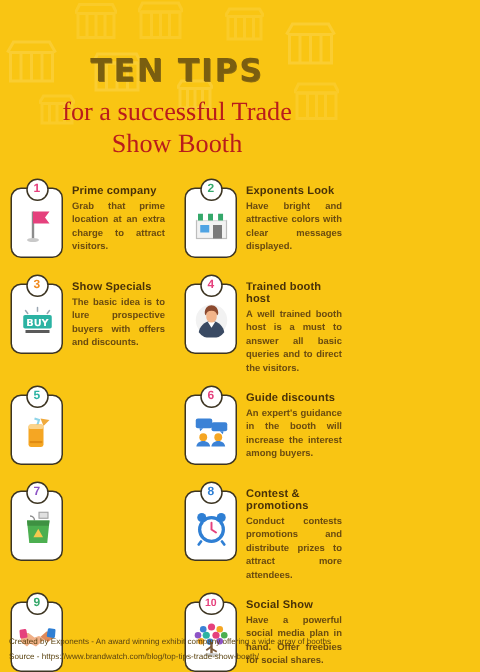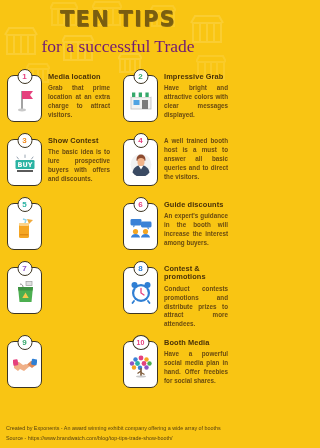--- a/index.html
+++ b/index.html
@@ -18,25 +18,26 @@
   
   .header { position: relative; padding-top: 9px; text-align: center; z-index: 2; }
   .title {
     font-family: "DejaVu Sans", sans-serif;
     font-weight: bold;
     font-size: 21px;
     letter-spacing: 1.2px;
     color: #7A5E10;
     text-shadow: 0.5px 0.5px 0 #8d6d13;
     line-height: 1;
+    margin-top: 28px;
   }
   .subtitle {
     font-family: "Liberation Serif", serif;
     font-size: 17.5px;
-    color: #701a75;
+    color: #b91c1c;
     line-height: 1.22;
     margin-top: 6px;
     padding: 0 16px;
   }
 
   
   .grid {
     position: relative; z-index: 2;
     margin-top: 8px;
     display: grid;
@@ -188,38 +189,39 @@
           <path d="M7 7v13M12 7v13M17 7v13"></path>
         </g>
       </svg>
   </div>
 </div>
 
 <div class="header">
   <div class="title">TEN TIPS</div>
   <div class="subtitle">
     <span>for a successful Trade</span><br>
+    <span>Show Booth</span>
   </div>
 </div>
 
 <div class="grid">
 
   <div class="tip">
     <div class="card">
       <div class="badge" style="color:#E5417D">1</div>
       <div class="icon-wrap">
         <svg width="22" height="24" viewBox="0 0 22 24">
             <path d="M8 3v19" stroke="#8C8C8C" stroke-width="1.6"></path>
             <path d="M8 3h11l-3 4 3 4H8z" fill="#E5417D"></path>
             <ellipse cx="8" cy="22" rx="4" ry="1.4" fill="#C9C9C9"></ellipse>
           </svg>
       </div>
     </div>
     <div class="txt">
-      <div class="tip-title">Media location</div>
+      <div class="tip-title">Prime company</div>
       <div class="tip-body">Grab that prime location at an extra charge to attract visitors.</div>
     </div>
   </div>
 
   <div class="tip r2">
     <div class="card">
       <div class="badge" style="color:#35A86B">2</div>
       <div class="icon-wrap">
         <svg width="24" height="22" viewBox="0 0 24 22">
           <rect x="2" y="8" width="20" height="12" fill="#F2F2F2" stroke="#BDBDBD" stroke-width="0.8"></rect>
@@ -228,59 +230,60 @@
               <rect x="3" y="3.5" width="3.3" height="4.5"></rect>
               <rect x="9.7" y="3.5" width="3.3" height="4.5"></rect>
               <rect x="16.4" y="3.5" width="3.3" height="4.5"></rect>
             </g>
           <rect x="4.5" y="11" width="6" height="5" fill="#4FA3E3"></rect>
           <rect x="13" y="11" width="6" height="9" fill="#7A7A7A"></rect>
         </svg>
       </div>
     </div>
     <div class="txt">
-      <div class="tip-title">Impressive Grab</div>
+      <div class="tip-title">Exponents Look</div>
       <div class="tip-body">Have bright and attractive colors with clear messages displayed.</div>
     </div>
   </div>
 
   <div class="tip">
     <div class="card">
       <div class="badge" style="color:#F08A1E">3</div>
       <div class="icon-wrap">
         <svg width="24" height="22" viewBox="0 0 24 22">
           <g stroke="#9AA6B2" stroke-width="1" stroke-linecap="round">
               <path d="M4 4l1.5 2M12 2v2.5M20 4l-1.5 2"></path>
             </g>
           <rect x="2.5" y="7" width="19" height="9" rx="1.2" fill="#2BB3A3"></rect>
           <text x="12" y="14" font-family="DejaVu Sans, sans-serif" font-size="6.5" font-weight="bold" fill="#FFFFFF" text-anchor="middle">BUY</text>
           <rect x="4" y="17" width="16" height="2" fill="#5A5A5A"></rect>
         </svg>
       </div>
     </div>
     <div class="txt">
-      <div class="tip-title">Show Contest</div>
+      <div class="tip-title">Show Specials</div>
       <div class="tip-body">The basic idea is to lure prospective buyers with offers and discounts.</div>
     </div>
   </div>
 
   <div class="tip r2">
     <div class="card">
       <div class="badge" style="color:#E5417D">4</div>
       <div class="icon-wrap">
         <svg width="22" height="23" viewBox="0 0 22 23">
           <circle cx="11" cy="11.5" r="10.5" fill="#F2F2F2"></circle>
           <path d="M11 12c5 0 8 4 8.5 7.5A10.5 10.5 0 0 1 2.5 19.5C3 16 6 12 11 12z" fill="#3A4A63"></path>
           <path d="M8.5 12.5h5l-2.5 4z" fill="#FFFFFF"></path>
           <path d="M7.5 3.5h7v6a3.5 3.5 0 0 1-7 0z" fill="#F2B48A"></path>
           <path d="M6.5 6.5c0-3 2-5 4.5-5s4.5 2 4.5 5c0 1-.4 1.6-.8 1.6-.3-2.2-1.6-3-3.7-3s-3.4.8-3.7 3c-.4 0-.8-.6-.8-1.6z" fill="#8C4A2F"></path>
         </svg>
       </div>
     </div>
     <div class="txt">
+      <div class="tip-title">Trained booth host</div>
       <div class="tip-body">A well trained booth host is a must to answer all basic queries and to direct the visitors.</div>
     </div>
   </div>
 
   <div class="tip">
     <div class="card">
       <div class="badge" style="color:#2BB3A3">5</div>
       <div class="icon-wrap">
         <svg width="22" height="24" viewBox="0 0 22 24">
           <path d="M13 3l6 1-4 4z" fill="#F0A93B"></path>
@@ -381,21 +384,21 @@
             <circle cx="12" cy="13.8" r="2.2" fill="#3B82D6"></circle>
             <circle cx="18.5" cy="13.5" r="2.2" fill="#8E54C6"></circle>
           </g>
           <path d="M13 14v8" stroke="#7D5B3A" stroke-width="1.6"></path>
           <path d="M13 17l-3.5 2.5M13 18.5l3.5 2" stroke="#7D5B3A" stroke-width="1.2" fill="none"></path>
           <ellipse cx="13" cy="22.5" rx="5" ry="1.1" fill="#C9C9C9"></ellipse>
         </svg>
       </div>
     </div>
     <div class="txt">
-      <div class="tip-title">Booth Media</div>
+      <div class="tip-title">Social Show</div>
       <div class="tip-body">Have a powerful social media plan in hand. Offer freebies for social shares.</div>
     </div>
   </div>
 
 </div>
 
 <div class="footer">
   <div>Created by Exponents - An award winning exhibit company offering a wide array of booths</div>
   <div>Source -  https://www.brandwatch.com/blog/top-tips-trade-show-booth/</div>
 </div>

